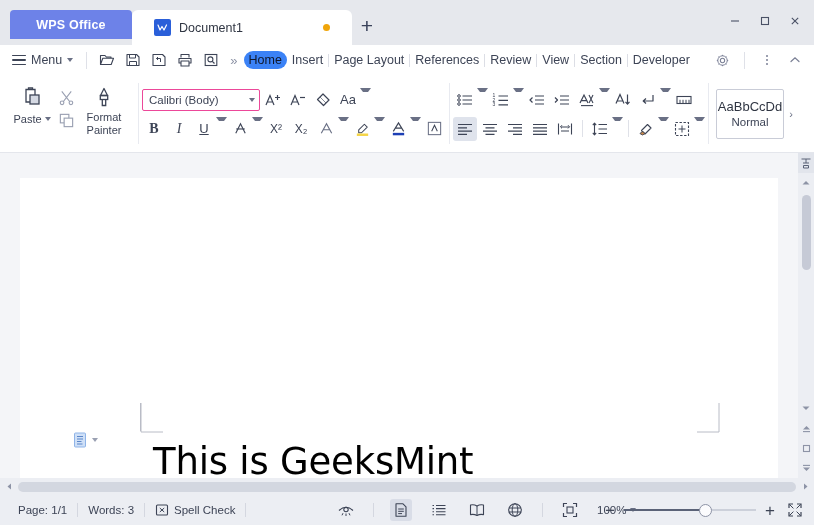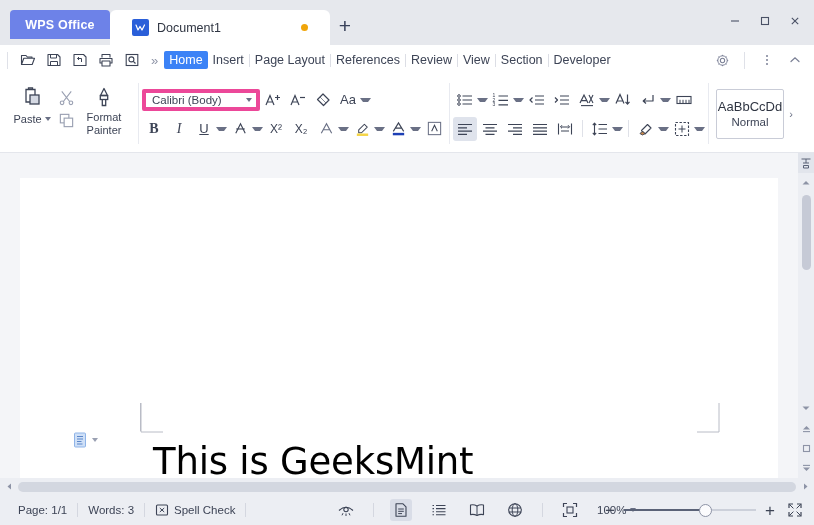--- a/index.html
+++ b/index.html
@@ -11,21 +11,21 @@
     color: #3d4456;
   }
   #app { width: 814px; height: 525px; display: flex; flex-direction: column; position: relative; }
 
   
   .titlebar {
     height: 45px; background: #e6e8ed; display: flex; align-items: flex-end;
     position: relative; flex: none;
   }
   .brand {
-    width: 100px; height: 29px; margin-left: 10px; margin-bottom: 6px;
+    width: 122px; height: 29px; margin-left: 10px; margin-bottom: 6px;
     background: #6d82e8; color: #fff; border-radius: 4px 4px 0 0;
     font-size: 12.5px; font-weight: bold; display: flex;
     align-items: center; justify-content: center; letter-spacing: .2px; text-align: center;
   }
   .doctab {
     width: 220px; height: 35px; margin-bottom: 0; background: #fff;
     border-radius: 6px 6px 0 0; display: flex; align-items: center;
     padding: 0 22px; gap: 8px; position: relative;
   }
   .doctab .tabicon {
@@ -56,21 +56,21 @@
   .menubtn { display: flex; align-items: center; gap: 5px; padding: 0 6px 0 12px; height: 24px; }
   .hamburger { display: flex; flex-direction: column; gap: 3px; width: 14px; }
   .hamburger i { display: block; height: 1.6px; background: #3d4456; border-radius: 1px; }
   .menubtn .mlabel { font-size: 12.5px; color: #3d4456; }
   .caret-sm { width: 0; height: 0; border-left: 3.5px solid transparent; border-right: 3.5px solid transparent; border-top: 4px solid #6a7085; }
   .vsep { width: 1px; height: 17px; background: #dfe1e8; margin: 0 7px; }
   .qicon { width: 26px; height: 24px; display: flex; align-items: center; justify-content: center; color: #3d4456; }
   .chev2 { font-size: 13px; color: #8d93a6; padding: 0 6px; }
   .tabs { display: flex; align-items: center; height: 30px; }
   .tab { font-size: 12.5px; color: #3d4456; padding: 2px 5px; white-space: nowrap; }
-  .tab.active { background: #3b82f6; color: #ffffff; border-radius: 2px; font-weight: normal; }
+  .tab.active { background: #3b82f6; color: #0f172a; border-radius: 9px; font-weight: normal; }
   .tabdiv { width: 1px; height: 13px; background: #dcdee5; }
   .menuright { position: absolute; right: 6px; top: 0; height: 30px; display: flex; align-items: center; gap: 2px; }
   .menuright .qicon { color: #7b8096; }
 
   
   .ribbon {
     height: 78px; background: #fff; display: flex; align-items: stretch;
     flex: none; position: relative; border-bottom: 1px solid #e4e6ec;
   }
   .grpsep { width: 1px; background: #e8eaf0; margin: 8px 3px; }
@@ -83,34 +83,34 @@
   }
   .bigbtn .lbl { font-size: 11px; color: #3d4456; display: flex; align-items: center; gap: 3px; }
   .bigbtn .lbl2 { font-size: 11px; color: #3d4456; line-height: 13px; text-align: left; }
   .smallstack { display: flex; flex-direction: column; align-items: center; gap: 6px; padding-top: 8px; }
   .iconbtn { display: flex; align-items: center; justify-content: center; color: #3d4456; }
 
   
   .rows { display: flex; flex-direction: column; justify-content: center; height: 78px; gap: 3px; }
   .row { display: flex; align-items: center; gap: 1px; height: 26px; }
   .cbox {
-    height: 22px; border: 4px solid #ec4899; background: #fff; display: flex;
+    height: 22px; border: 1px solid #ec4899; background: #fff; display: flex;
     align-items: center; padding: 0 4px 0 6px; font-size: 11.5px; color: #3d4456;
     border-radius: 2px;
   }
   .cbox .v { flex: 1; white-space: nowrap; }
   .cbox .cc { margin-left: 4px; }
   .fontbox { width: 118px; }
   .sizebox { width: 78px; }
   .tb {
     min-width: 24px; height: 24px; display: flex; align-items: center;
     justify-content: center; color: #3d4456; border-radius: 3px; padding: 0 2px;
   }
   .tb.active { background: #dfe3ec; }
-  .tbd { display: flex; align-items: center; height: 24px; border-radius: 3px; }
+  .tbd { display: flex; height: 24px; border-radius: 3px; }
   .tbd .dd { width: 11px; display: flex; align-items: center; justify-content: center; }
 
   
   .stylesgrp { display: flex; align-items: center; padding: 0 2px 0 4px; }
   .stylebox {
     width: 68px; height: 50px; border: 1px solid #c9ccd7; background: #fff;
     display: flex; flex-direction: column; align-items: center; justify-content: center;
     gap: 2px; border-radius: 2px;
   }
   .stylebox .sa { font-size: 13px; color: #2f3542; }
@@ -201,20 +201,29 @@
       </div>
       <div class="wb">
         <svg width="12" height="12" viewBox="0 0 12 12">
             <path d="M2.8 2.8 L9.2 9.2 M9.2 2.8 L2.8 9.2" stroke="#4a5166" stroke-width="1.1"></path>
           </svg>
       </div>
     </div>
   </div>
 
   <div class="menurow">
+    <div class="menubtn">
+      <span class="hamburger">
+          <i></i>
+          <i></i>
+          <i></i>
+        </span>
+      <span class="mlabel">Menu</span>
+      <span class="caret-sm"></span>
+    </div>
     <div class="vsep"></div>
 
     <div class="qicon">
       <svg width="16" height="16" viewBox="0 0 16 16">
           <path d="M1.5 12.5 V3.5 H6 L7.3 5 H12 V6.3 M1.5 12.5 L3.8 6.3 H14.5 L12.2 12.5 Z" stroke="#3d4456" stroke-width="1.1" fill="none" stroke-linejoin="round"></path>
         </svg>
     </div>
     <div class="qicon">
       <svg width="16" height="16" viewBox="0 0 16 16">
           <path d="M2 2.5 H11.5 L14 5 V13.5 H2 Z" stroke="#3d4456" stroke-width="1.1" fill="none" stroke-linejoin="round"></path>

